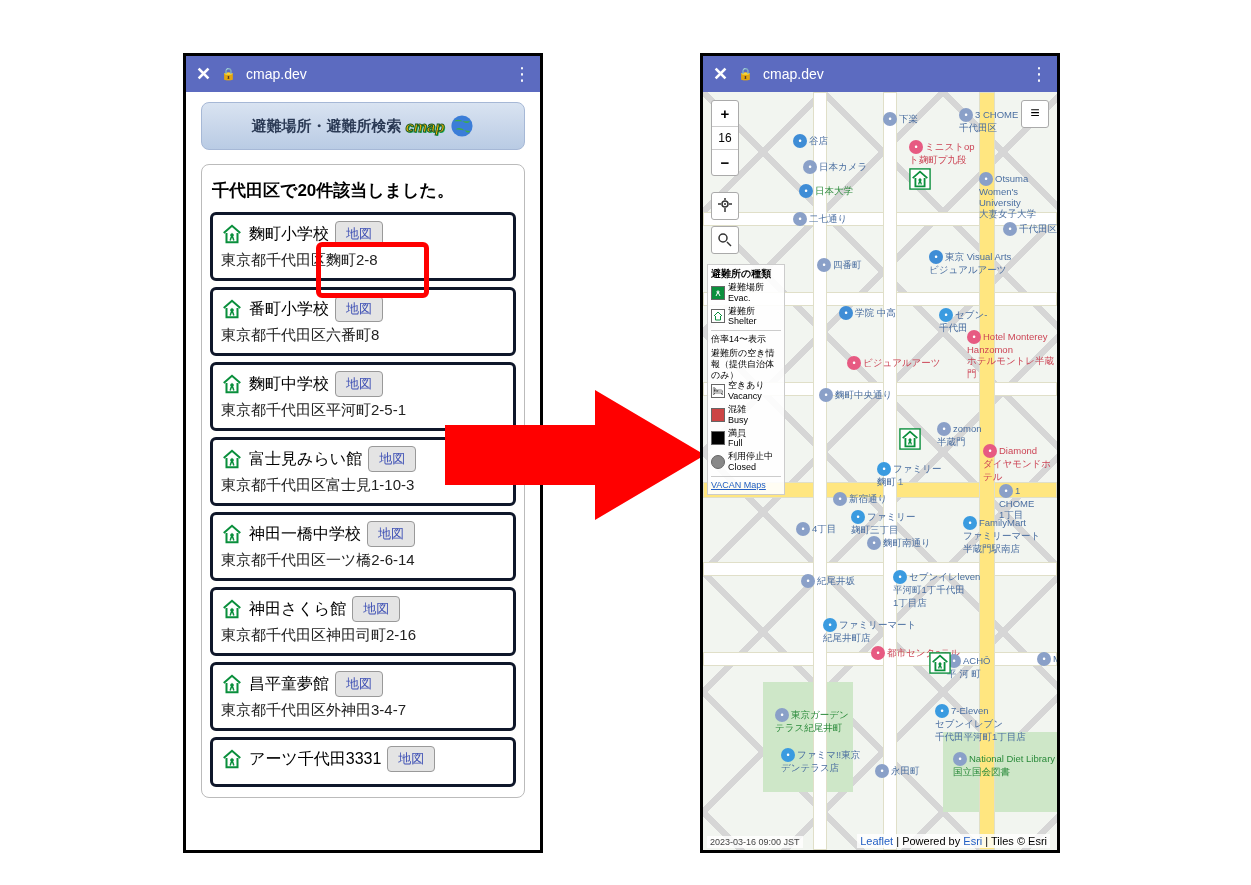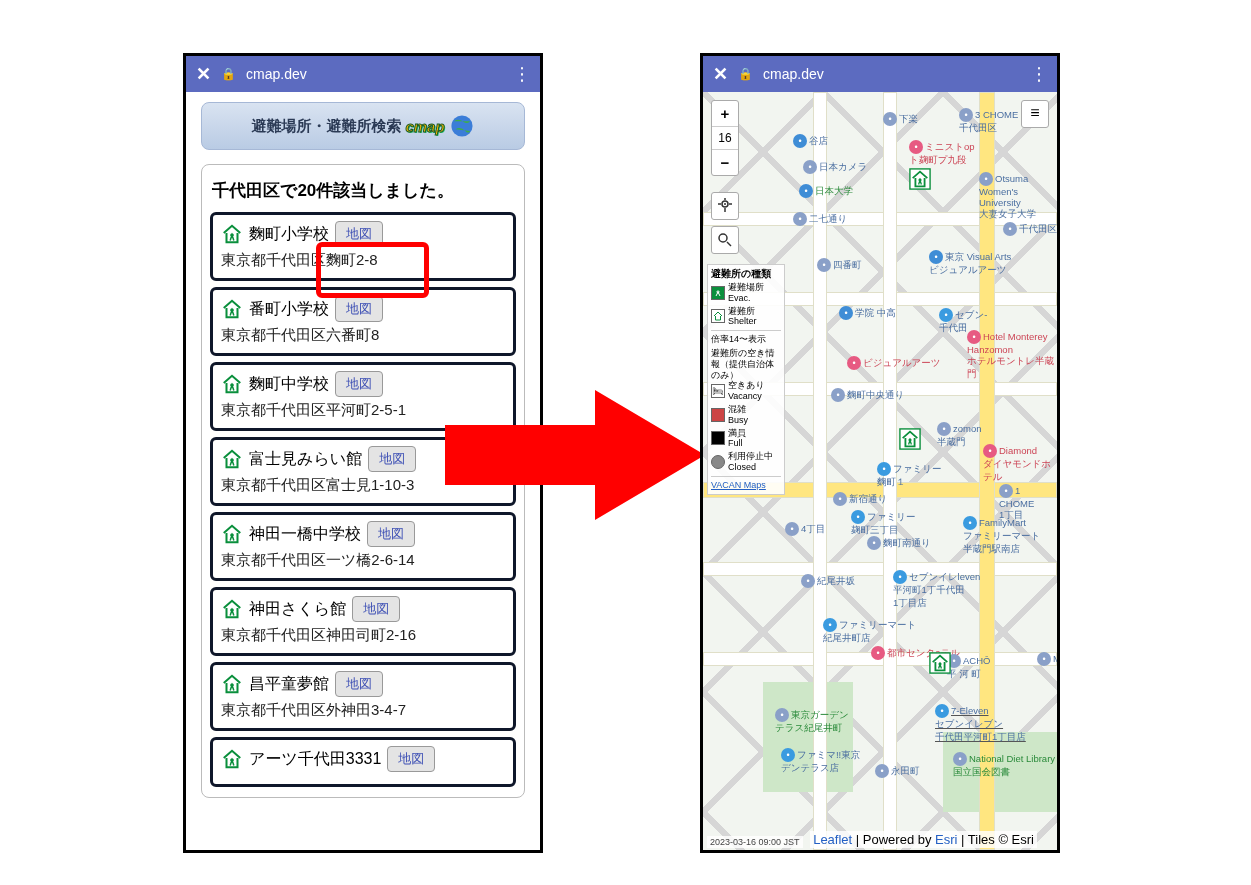--- a/index.html
+++ b/index.html
@@ -201,22 +201,22 @@
   .poi.hotel .label { color: #c45; }
   .poi.green-text .label { color: #2a8a3a; }
 
   .shelter-marker {
     position: absolute;
     width: 22px; height: 22px;
   }
 
   .attribution {
     position: absolute;
-    bottom: 2px; right: 20px;
-    font-size: 13px;
+    bottom: 2px; right: 7px;
+    font-size: 11px;
     background: rgba(255,255,255,0.8);
     padding: 1px 3px;
   }
   .attribution a { color: #2460c4; }
   .timestamp {
     position: absolute;
     bottom: 2px; left: 4px;
     font-size: 9px;
     background: rgba(255,255,255,0.8);
     padding: 1px 3px;
@@ -459,50 +459,50 @@
         <div class="poi " style="left: 114px; top: 166px;"><span class="dot">•</span><span class="label" style="white-space:pre-line">四番町</span></div>
         <div class="poi shop" style="left: 226px; top: 158px;"><span class="dot">•</span><span class="label" style="white-space:pre-line">東京 Visual Arts
 ビジュアルアーツ</span></div>
         <div class="poi shop" style="left: 136px; top: 214px;"><span class="dot">•</span><span class="label" style="white-space:pre-line">学院 中高</span></div>
         <div class="poi conv" style="left: 236px; top: 216px;"><span class="dot">•</span><span class="label" style="white-space:pre-line">セブン-
 千代田</span></div>
         <div class="poi hotel" style="left: 264px; top: 238px;"><span class="dot">•</span><span class="label" style="white-space:pre-line">Hotel Monterey
 Hanzomon
 ホテルモントレ半蔵門</span></div>
         <div class="poi hotel" style="left: 144px; top: 264px;"><span class="dot">•</span><span class="label" style="white-space:pre-line">ビジュアルアーツ</span></div>
-        <div class="poi " style="left: 128px; top: 296px;"><span class="dot">•</span><span class="label" style="white-space:pre-line">麴町中央通り</span></div>
+        <div class="poi " style="left: 116px; top: 296px;"><span class="dot">•</span><span class="label" style="white-space:pre-line">麴町中央通り</span></div>
         <div class="poi " style="left: 234px; top: 330px;"><span class="dot">•</span><span class="label" style="white-space:pre-line">zomon
 半蔵門</span></div>
         <div class="poi hotel" style="left: 280px; top: 352px;"><span class="dot">•</span><span class="label" style="white-space:pre-line">Diamond
 ダイヤモンドホテル</span></div>
         <div class="poi conv" style="left: 174px; top: 370px;"><span class="dot">•</span><span class="label" style="white-space:pre-line">ファミリー
 麴町１</span></div>
         <div class="poi " style="left: 130px; top: 400px;"><span class="dot">•</span><span class="label" style="white-space:pre-line">新宿通り</span></div>
         <div class="poi conv" style="left: 148px; top: 418px;"><span class="dot">•</span><span class="label" style="white-space:pre-line">ファミリー
 麹町三丁目</span></div>
         <div class="poi " style="left: 296px; top: 392px;"><span class="dot">•</span><span class="label" style="white-space:pre-line">1 CHOME
 1丁目</span></div>
         <div class="poi conv" style="left: 260px; top: 424px;"><span class="dot">•</span><span class="label" style="white-space:pre-line">FamilyMart
 ファミリーマート
 半蔵門駅南店</span></div>
-        <div class="poi " style="left: 82px; top: 430px;"><span class="dot">•</span><span class="label" style="white-space:pre-line">4丁目</span></div>
+        <div class="poi " style="left: 93px; top: 430px;"><span class="dot">•</span><span class="label" style="white-space:pre-line">4丁目</span></div>
         <div class="poi " style="left: 164px; top: 444px;"><span class="dot">•</span><span class="label" style="white-space:pre-line">麴町南通り</span></div>
         <div class="poi conv" style="left: 190px; top: 478px;"><span class="dot">•</span><span class="label" style="white-space:pre-line">セブンイレleven
 平河町1丁千代田
 1丁目店</span></div>
         <div class="poi " style="left: 98px; top: 482px;"><span class="dot">•</span><span class="label" style="white-space:pre-line">紀尾井坂</span></div>
         <div class="poi conv" style="left: 120px; top: 526px;"><span class="dot">•</span><span class="label" style="white-space:pre-line">ファミリーマート
 紀尾井町店</span></div>
         <div class="poi hotel" style="left: 168px; top: 554px;"><span class="dot">•</span><span class="label" style="white-space:pre-line">都市センタaテル</span></div>
         <div class="poi " style="left: 244px; top: 562px;"><span class="dot">•</span><span class="label" style="white-space:pre-line">ACHŌ
 平 河 町</span></div>
         <div class="poi " style="left: 334px; top: 560px;"><span class="dot">•</span><span class="label" style="white-space:pre-line">Miy</span></div>
         <div class="poi green-text" style="left: 72px; top: 616px;"><span class="dot">•</span><span class="label" style="white-space:pre-line">東京ガーデン
 テラス紀尾井町</span></div>
-        <div class="poi conv" style="left: 232px; top: 612px; text-decoration: underline;"><span class="dot">•</span><span class="label" style="white-space:pre-line">7-Eleven
+        <div class="poi conv" style="left: 232px; top: 612px;"><span class="dot">•</span><span class="label" style="white-space:pre-line">7-Eleven
 セブンイレブン
 千代田平河町1丁目店</span></div>
         <div class="poi conv" style="left: 78px; top: 656px;"><span class="dot">•</span><span class="label" style="white-space:pre-line">ファミマ!!東京
 デンテラス店</span></div>
         <div class="poi " style="left: 172px; top: 672px;"><span class="dot">•</span><span class="label" style="white-space:pre-line">永田町</span></div>
         <div class="poi green-text" style="left: 250px; top: 660px;"><span class="dot">•</span><span class="label" style="white-space:pre-line">National Diet Library
 国立国会図書</span></div>
       </div>
     <div id="shelter-layer">
         <div class="shelter-marker" style="left: 206px; top: 76px;"><svg viewBox="0 0 24 24" width="22" height="22">

